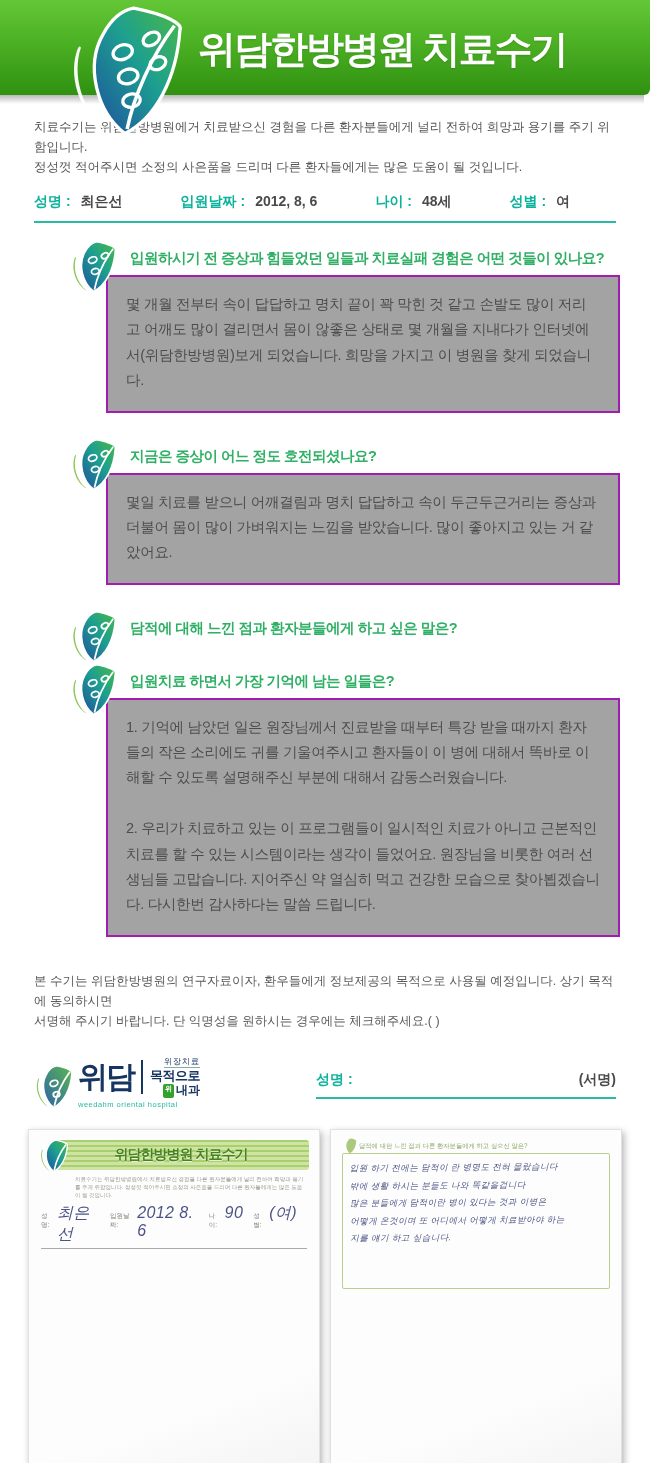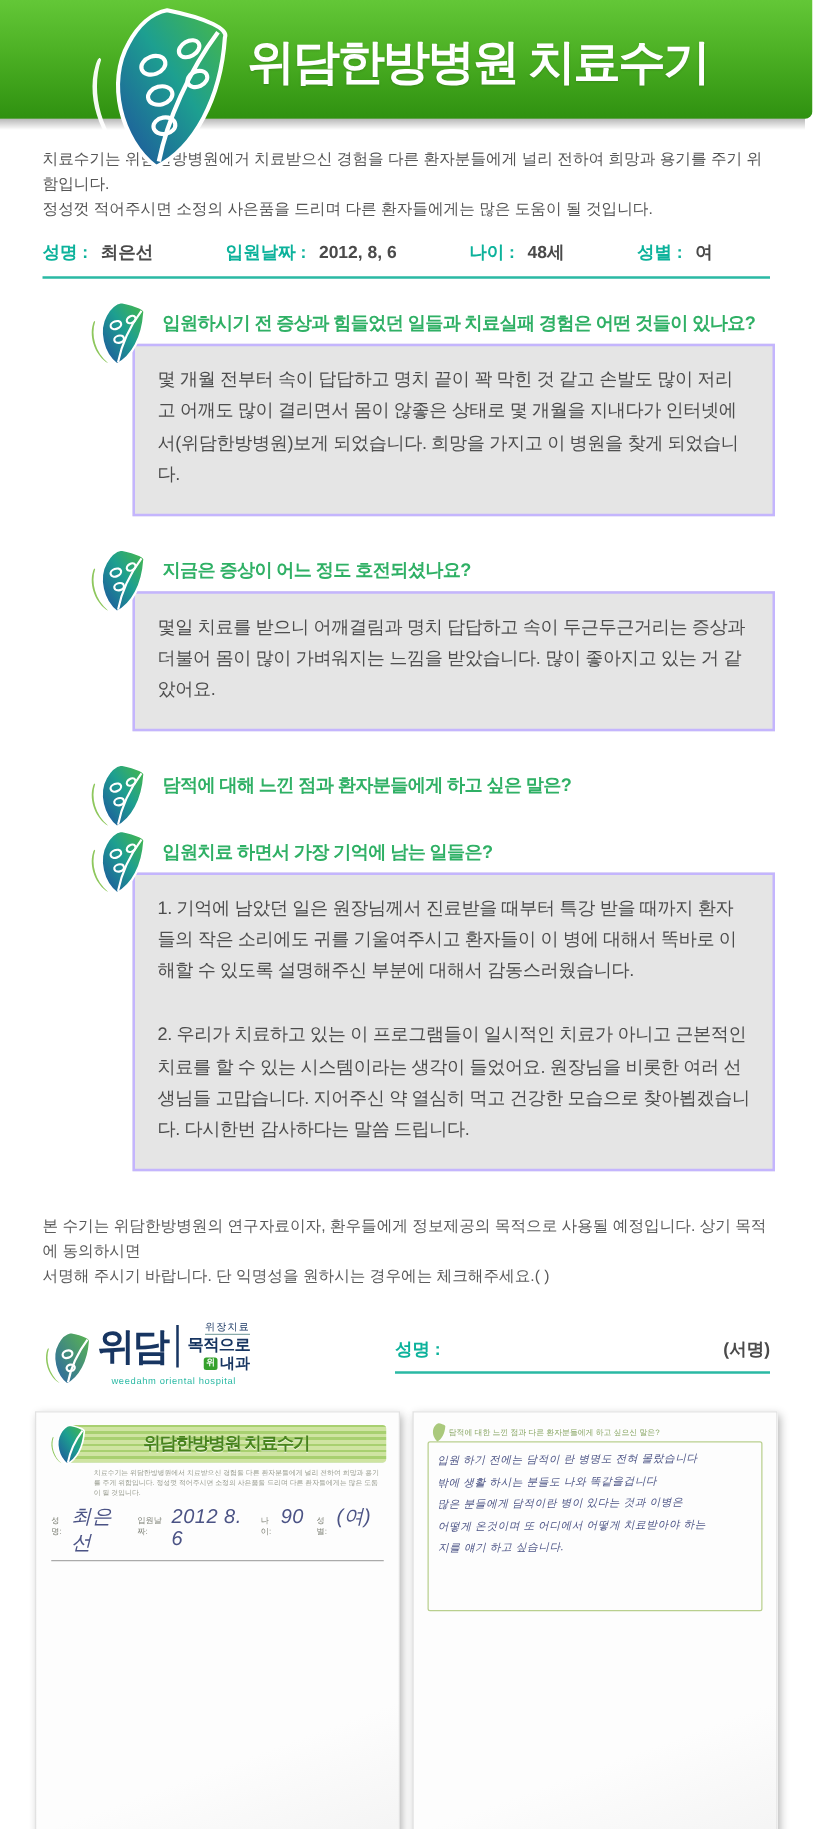--- a/index.html
+++ b/index.html
@@ -30,39 +30,39 @@
   .patient { display:flex; align-items:baseline; margin:16px 34px 0 34px; padding-bottom:10px; border-bottom:2px solid #2ab9a4; }
   .p-label { color:#0cb29b; font-weight:bold; font-size:14px; }
   .p-value { color:#4a4a4a; font-weight:bold; font-size:14px; margin-left:10px; }
   .p-item { display:flex; align-items:baseline; }
   .p-item + .p-item { margin-left:58px; }
   
   .qa { position:relative; margin:26px 30px 34px 106px; }
   .qa-leaf { position:absolute; left:-36px; top:-10px; width:48px; height:56px; z-index:2; }
   .qa-q { margin:0 0 7px 24px; font-size:14.5px; font-weight:bold; color:#2fb065; letter-spacing:-0.5px; }
   .qa-box {
-    border:2px solid #c4b5fd; background:#e5e5e5; padding:15px 18px 17px 18px;
+    border:2px solid #a21caf; background:#a3a3a3; padding:15px 18px 17px 18px;
     font-size:14.5px; line-height:1.75; color:#4d4d4d; letter-spacing:-0.3px;
     white-space:pre-line;
   }
   
   .consent { margin:14px 34px 0 34px; font-size:12.5px; line-height:1.6; color:#5a5a5a; white-space:pre-line; }
   
   .footer-row { display:flex; justify-content:space-between; align-items:flex-start; margin:26px 34px 0 34px; }
   .logo-wrap { position:relative; padding-left:44px; }
   .logo-leaf { position:absolute; left:0; top:8px; width:40px; height:44px; }
   .logo-top { display:flex; align-items:center; }
   .logo-brand { font-size:30px; font-weight:bold; color:#173561; letter-spacing:-2px; }
   .logo-divider { width:2px; height:34px; background:#173561; margin:0 7px; }
   .logo-col { display:flex; flex-direction:column; line-height:1.15; }
   .logo-subtop { font-size:8px; color:#173561; letter-spacing:1px; border-bottom:1px solid #8aa; padding-bottom:1px; margin-bottom:1px; align-self:flex-end; }
   .logo-sub1 { font-size:13px; font-weight:bold; color:#173561; letter-spacing:-0.5px; }
-  .logo-sub2 { font-size:12px; font-weight:bold; color:#173561; display:flex; align-items:center; align-self:flex-end; }
+  .logo-sub2 { font-size:12px; font-weight:bold; color:#173561; display:flex; align-self:flex-end; }
   .wi-box { display:inline-block; background:#35a12c; color:#fff; font-size:7px; padding:1px 2px; border-radius:2px; margin-right:2px; }
-  .logo-en { display:block; font-size:7.5px; color:#2ab9a4; margin-top:2px; letter-spacing:0.5px;text-align:center; }
+  .logo-en { display:block; font-size:7.5px; color:#2ab9a4; margin-top:2px; letter-spacing:0.5px; }
   .sign-area { width:300px; margin-top:14px; }
   .sign-line { display:flex; justify-content:space-between; align-items:baseline; padding-bottom:8px; border-bottom:2px solid #2ab9a4; }
   .sign-label { color:#0cb29b; font-weight:bold; font-size:14px; }
   .sign-suffix { color:#4a4a4a; font-weight:bold; font-size:14px; }
   
   .scans { display:flex; gap:10px; margin:20px 28px 16px 28px; }
   .scan-card {
     width:296px; height:378px; background:linear-gradient(160deg,#fdfdfd 70%,#f1f1f1 100%);
     border:1px solid #e2e2e2; box-shadow:2px 3px 7px rgba(0,0,0,0.30);
     padding:10px 10px 8px 10px; overflow:hidden; position:relative;

